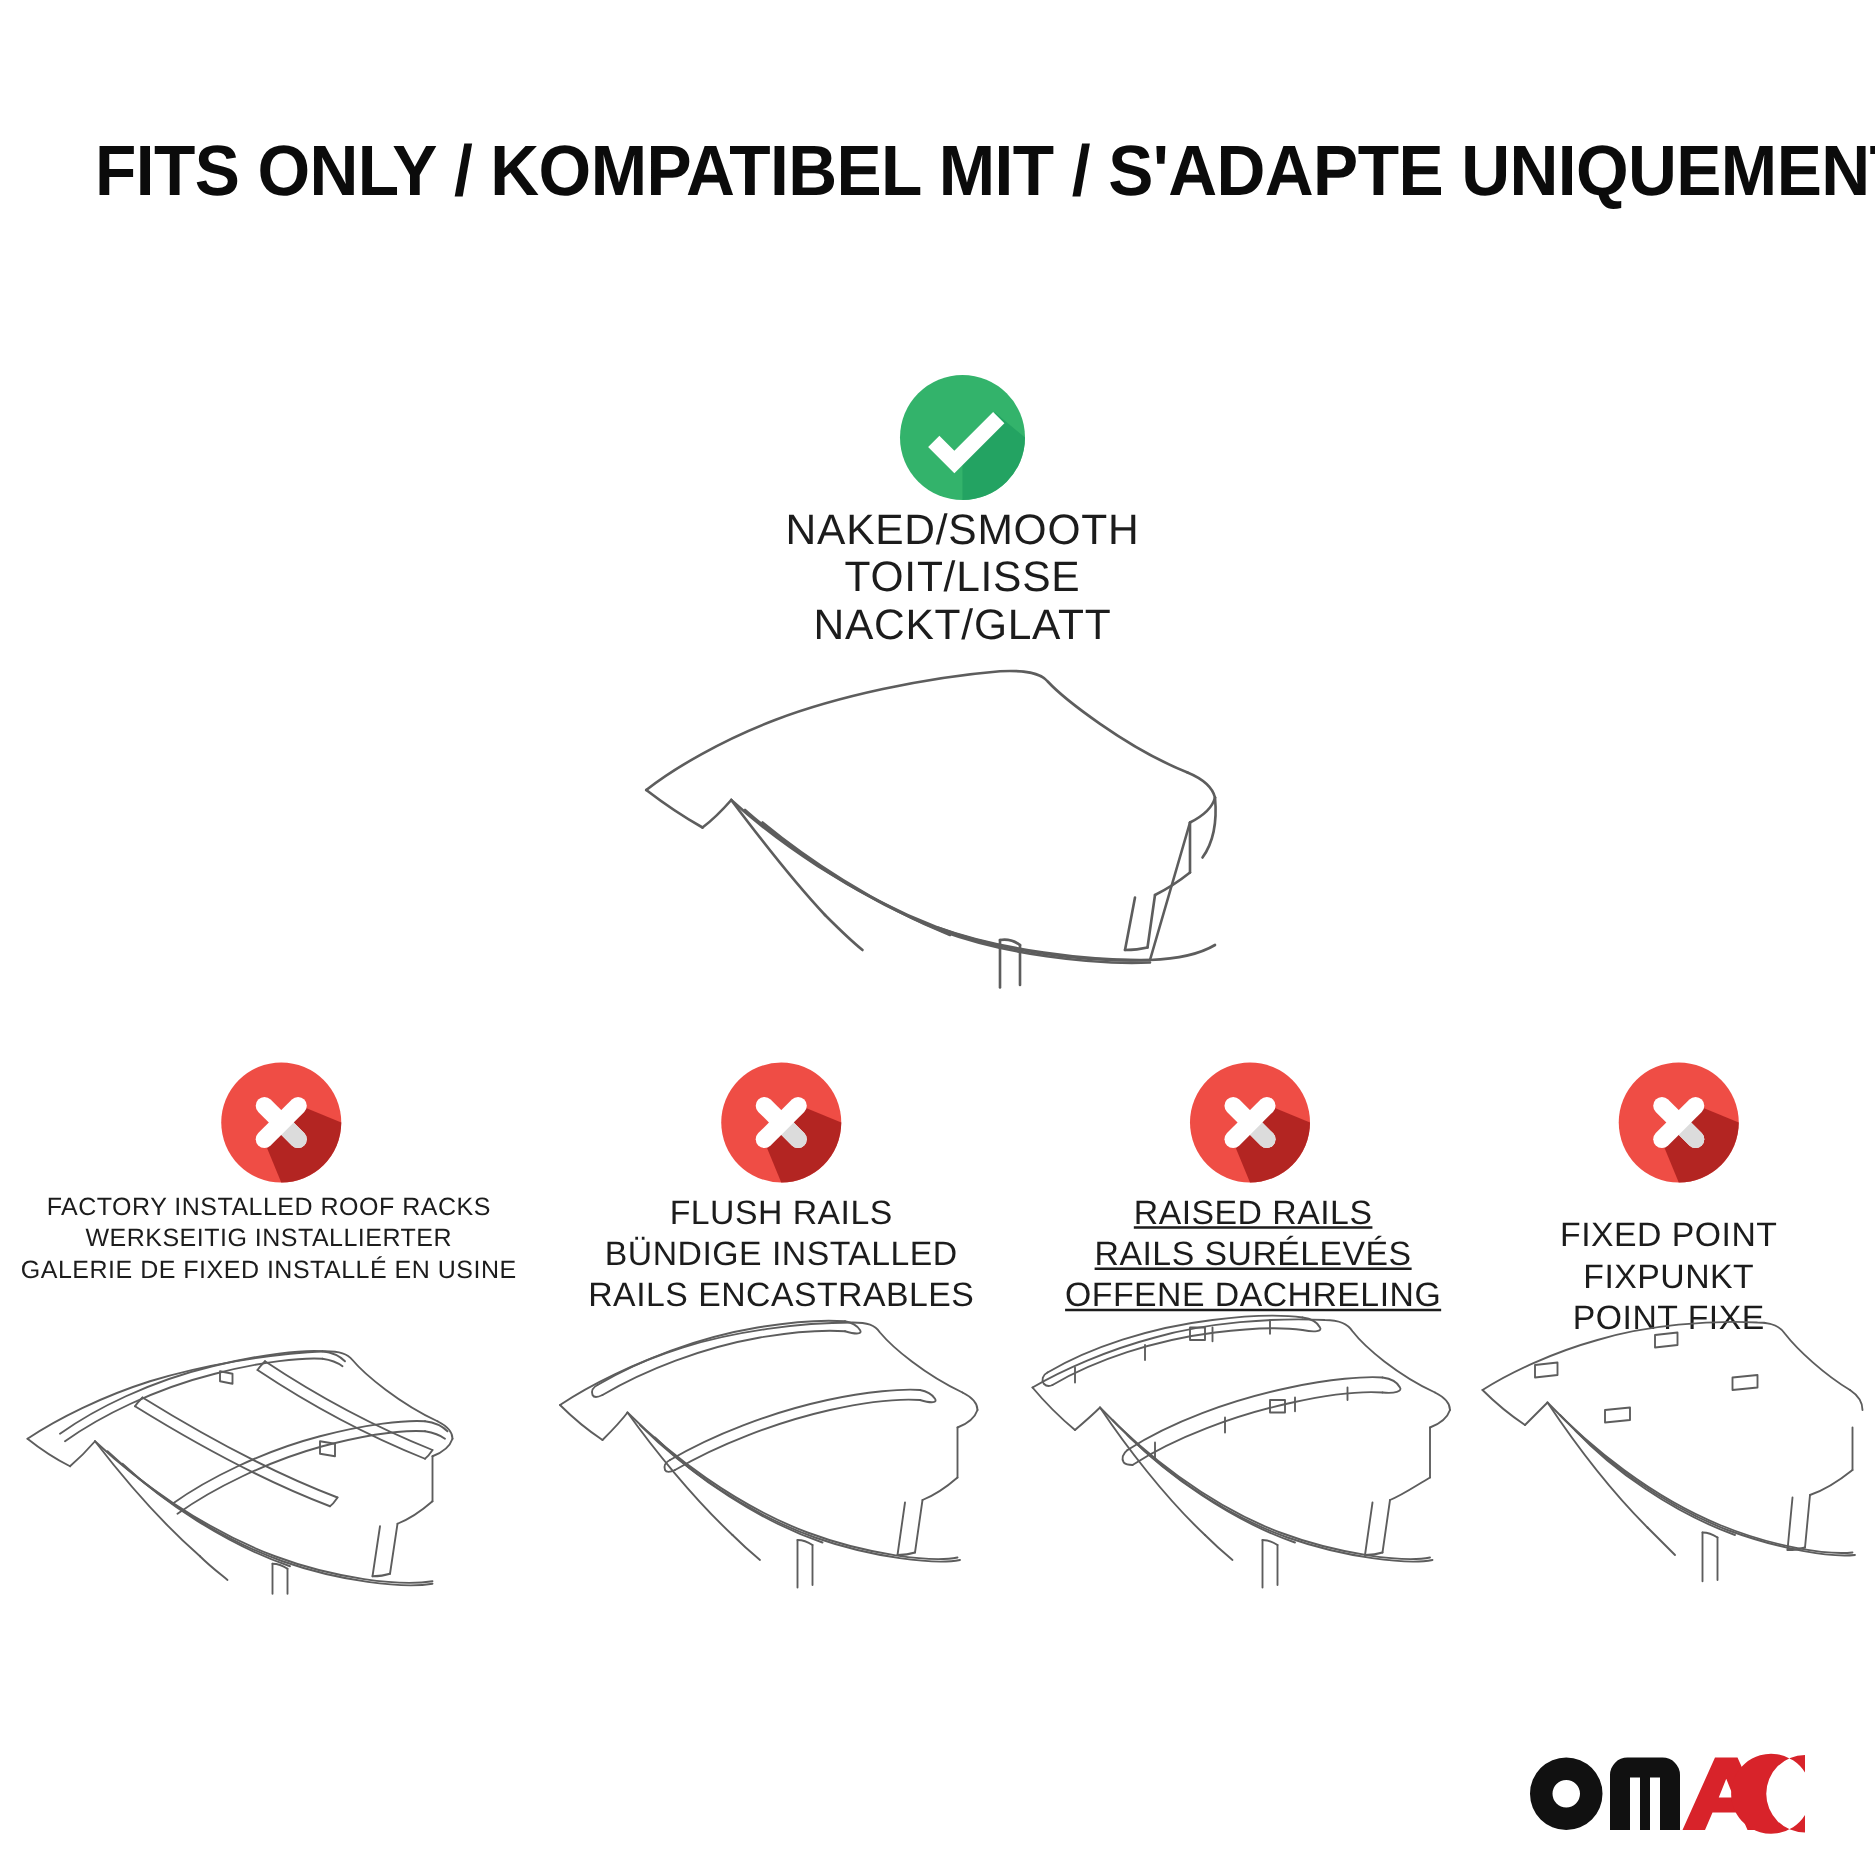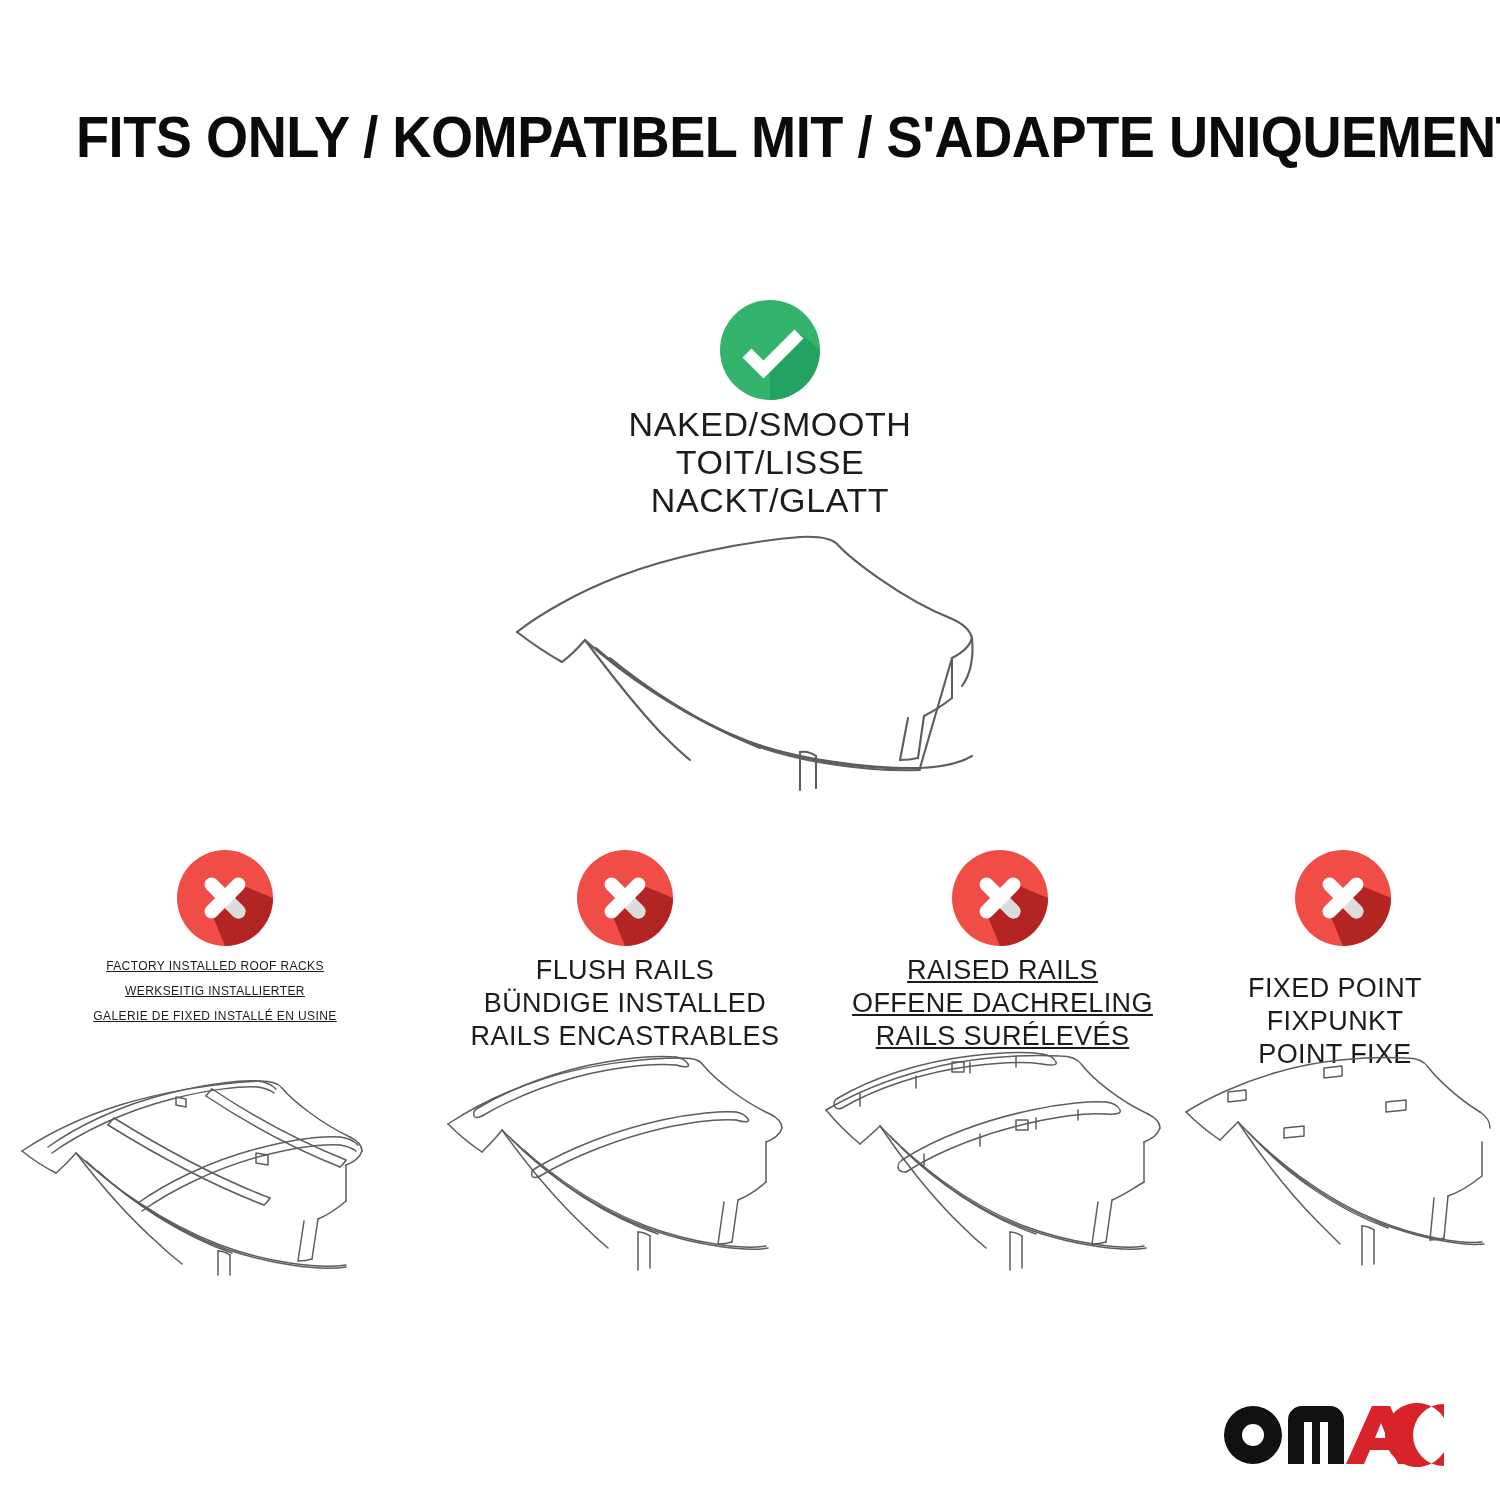--- a/index.html
+++ b/index.html
@@ -91,21 +91,21 @@
   }
   .col-art {
     position: absolute;
     width: 100%;
     height: 220px;
   }
 
   
   #col-1 { left: 10px;   width: 410px; }
   #col-1 .col-icon { left: 167px; }
-  #col-1 .col-labels { font-size: 12px; line-height: 25px; letter-spacing: 0.4px; text-decoration: underline; }
+  #col-1 .col-labels { font-size: 20px; line-height: 25px; letter-spacing: 0.4px; }
   #col-1 .col-art { top: 205px; }
 
   #col-2 { left: 440px;  width: 370px; }
   #col-2 .col-icon { left: 137px; }
   #col-2 .col-labels { font-size: 27px; line-height: 33px; letter-spacing: 0.4px; }
   #col-2 .col-art { top: 200px; }
 
   #col-3 { left: 820px;  width: 365px; }
   #col-3 .col-icon { left: 132px; }
   #col-3 .col-labels { font-size: 27px; line-height: 33px; letter-spacing: 0.4px; text-decoration: underline; }
@@ -321,22 +321,22 @@
       <circle cx="48" cy="48" r="48" fill="#ef4d45"></circle>
       <path d="M48 48 L62 34 L96 48 A48 48 0 0 1 48 96 L34 62 Z" fill="#a81f1c" opacity="0.85"></path>
       <rect x="22" y="41" width="52" height="14" rx="7" fill="#ffffff" transform="rotate(45 48 48)"></rect>
       <rect x="48" y="41" width="26" height="14" rx="7" fill="#dcdcdc" transform="rotate(45 48 48)"></rect>
       <rect x="22" y="41" width="52" height="14" rx="7" fill="#ffffff" transform="rotate(-45 48 48)"></rect>
     </svg>
   </div>
 
   <div class="col-labels">
     <span class="ln">RAISED RAILS</span>
+    <span class="ln">RAILS SURÉLEVÉS</span>
     <span class="ln">OFFENE DACHRELING</span>
-    <span class="ln">RAILS SURÉLEVÉS</span>
   </div>
 
   <div class="col-art">
     <svg viewBox="0 0 370 220" width="370" height="220">
       <g fill="none" stroke="#5d5d5d" stroke-width="1.5" stroke-linecap="round" stroke-linejoin="round">
         <path d="M6 60 C30 46 66 30 104 20 C146 8 198 4 240 6 C252 6 258 9 262 15
                  C272 28 298 50 328 64"></path>
         <path d="M328 64 C336 68 340 73 340 78"></path>
         <path d="M340 78 C338 84 332 89 324 92"></path>
         <path d="M6 60 C16 72 28 84 40 94"></path>

